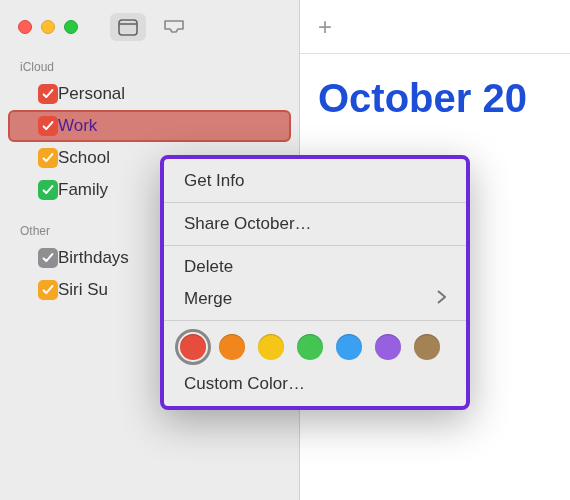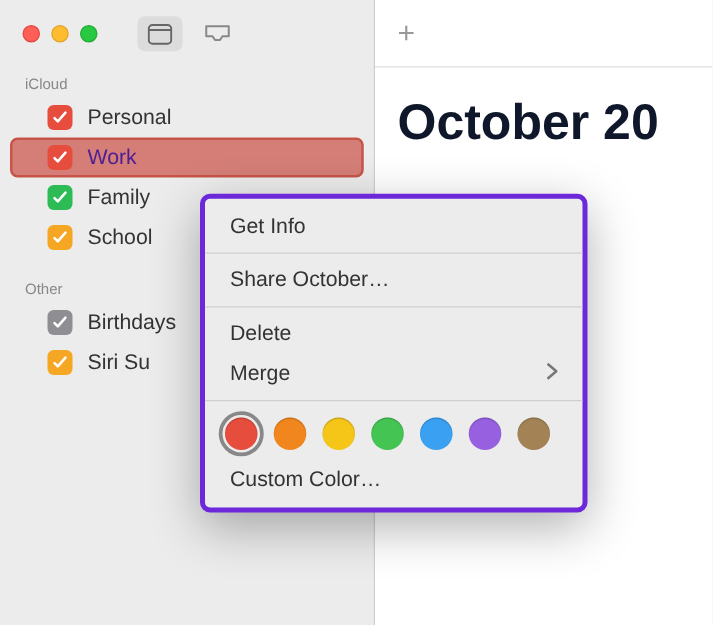--- a/index.html
+++ b/index.html
@@ -61,21 +61,20 @@
     .section-header {
       font-size: 12px;
       color: #888;
       padding: 6px 20px 4px;
       font-weight: 500;
     }
     .cal-list { padding: 0 8px; }
     .cal-item {
       display: flex;
       align-items: center;
-      gap: 12px;
       padding: 6px 12px 6px 30px;
       border-radius: 6px;
       font-size: 17px;
       color: #333;
       position: relative;
     }
     .cal-item.selected {
       background: #d47e77;
       border: 2px solid #c75448;
       padding: 4px 10px 4px 28px;
@@ -107,21 +106,21 @@
     }
     .plus-btn {
       font-size: 24px;
       color: #999;
       font-weight: 300;
     }
     .month-title {
       font-size: 40px;
       font-weight: 700;
       padding: 22px 0 0 18px;
-      color: #0f172a;
+      color: #1d4ed8;
       white-space: nowrap;
     }
 
     
     .context-menu {
       position: absolute;
       left: 160px;
       top: 155px;
       width: 310px;
       background: #ececec;
@@ -201,34 +200,34 @@
           </div>
           <div class="cal-item selected">
             <div class="cal-check" style="background: rgb(231, 77, 60);">
               <svg viewBox="0 0 16 16">
                 <path d="M3 8.5 l3 3 l7 -8" fill="none" stroke="#fff" stroke-width="2.3" stroke-linecap="round" stroke-linejoin="round"></path>
               </svg>
             </div>
             <span class="cal-label">Work</span>
           </div>
           <div class="cal-item">
+            <div class="cal-check" style="background: rgb(245, 166, 35);">
+              <svg viewBox="0 0 16 16">
+                <path d="M3 8.5 l3 3 l7 -8" fill="none" stroke="#fff" stroke-width="2.3" stroke-linecap="round" stroke-linejoin="round"></path>
+              </svg>
+            </div>
+            <span class="cal-label">School</span>
+          </div>
+          <div class="cal-item">
             <div class="cal-check" style="background: rgb(45, 187, 85);">
               <svg viewBox="0 0 16 16">
                 <path d="M3 8.5 l3 3 l7 -8" fill="none" stroke="#fff" stroke-width="2.3" stroke-linecap="round" stroke-linejoin="round"></path>
               </svg>
             </div>
             <span class="cal-label">Family</span>
-          </div>
-          <div class="cal-item">
-            <div class="cal-check" style="background: rgb(245, 166, 35);">
-              <svg viewBox="0 0 16 16">
-                <path d="M3 8.5 l3 3 l7 -8" fill="none" stroke="#fff" stroke-width="2.3" stroke-linecap="round" stroke-linejoin="round"></path>
-              </svg>
-            </div>
-            <span class="cal-label">School</span>
           </div>
         </div>
         <div class="gap"></div>
         <div class="section-header">Other</div>
         <div class="cal-list">
           <div class="cal-item">
             <div class="cal-check" style="background: rgb(142, 142, 147);">
               <svg viewBox="0 0 16 16">
                 <path d="M3 8.5 l3 3 l7 -8" fill="none" stroke="#fff" stroke-width="2.3" stroke-linecap="round" stroke-linejoin="round"></path>
               </svg>

